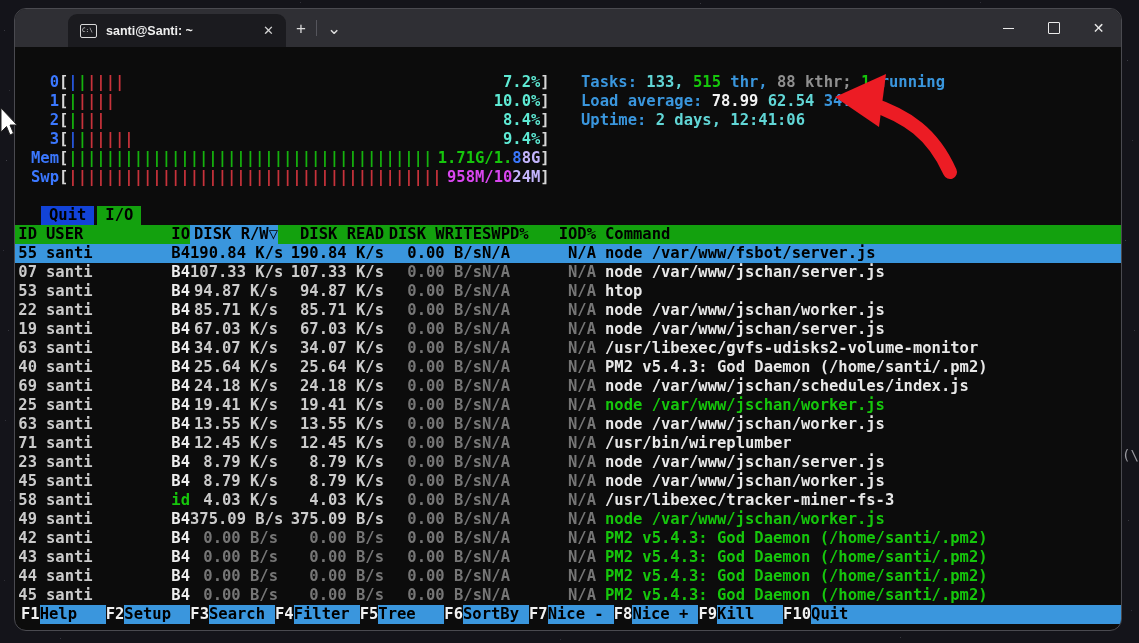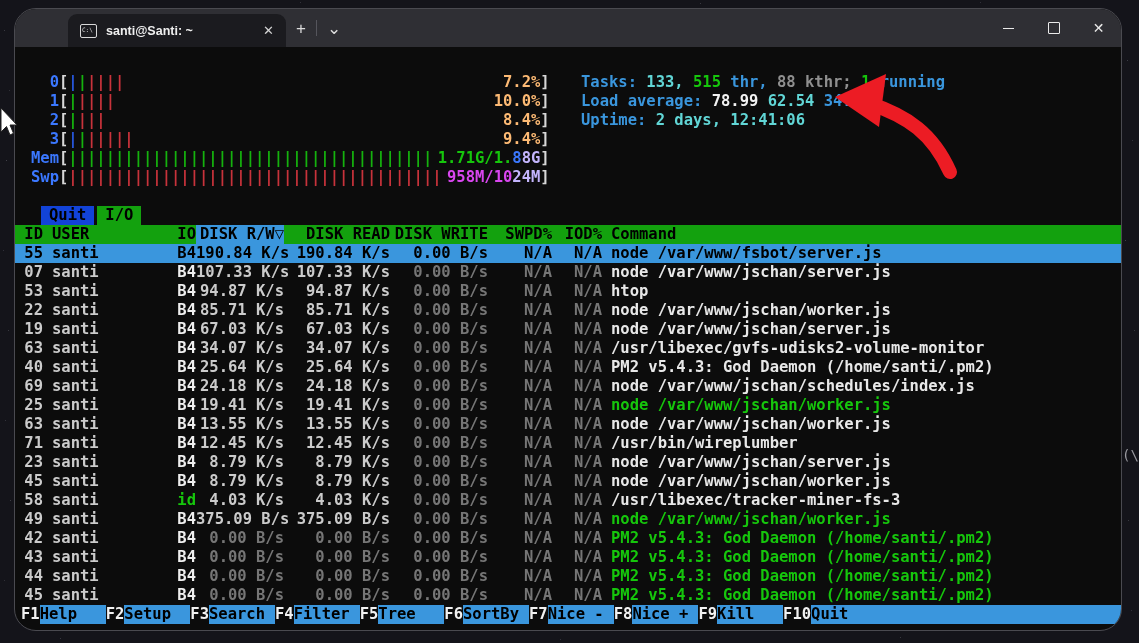--- a/index.html
+++ b/index.html
@@ -10,79 +10,79 @@
   }
   
   .stars{position:absolute;left:0;top:0;width:1px;height:1px;background:transparent;border-radius:50%;
     box-shadow:4px 30px #44444e,9px 90px #3a3a42,6px 160px #50505a,3px 250px #3a3a44,8px 330px #46464e,
     5px 420px #3c3c46,10px 500px #4a4a52,4px 580px #383840,1127px 60px #4a4a54,1132px 140px #3c3c46,
     1125px 240px #50505a,1134px 330px #42424c,1128px 520px #46464e,1131px 610px #3a3a44,300px 2px #3c3c46,
     700px 3px #46464e,980px 2px #3a3a44,60px 638px #42424c,560px 639px #3a3a44,900px 637px #46464e;}
 
   
   #window{position:absolute;left:14px;top:8px;width:1108px;height:623px;box-sizing:border-box;
-    background:#0C0C0C;border:1px solid #4a4a50;border-radius:22px;overflow:hidden;}
+    background:#0C0C0C;border:1px solid #4a4a50;border-radius:12px;overflow:hidden;}
   #titlebar{height:38px;background:#2f2f34;display:flex;align-items:stretch;
     font-family:"Liberation Sans", sans-serif;}
   .tab{margin-left:53px;margin-top:5px;width:196px;background:#1b1b1f;border-radius:9px 9px 0 0;
     display:flex;align-items:center;padding:0 10px 0 12px;gap:9px;}
   .tab-icon{width:15px;height:12px;border:1.5px solid #d8d8d8;border-radius:2px;position:relative;flex:0 0 auto;}
   .tab-icon::after{content:"C:\\";position:absolute;left:1px;top:0px;font-size:6px;line-height:10px;color:#d8d8d8;
     font-family:"DejaVu Sans Mono",monospace;}
   .tab-title{flex:1;font-size:12.5px;font-weight:700;color:#efefef;white-space:nowrap;overflow:hidden;}
   .tab-close{color:#d5d5d5;font-size:13px;line-height:13px;padding:2px;}
   .tbtn{align-self:center;color:#dcdcdc;font-size:17px;padding:0 10px;line-height:17px;}
   .tsep{align-self:center;width:1px;height:16px;background:#55555c;}
   .win-controls{margin-left:auto;display:flex;}
   .win-btn{width:45px;display:flex;align-items:center;justify-content:center;color:#eaeaea;font-size:14px;}
   .min-glyph{width:11px;height:1px;background:#eaeaea;}
   .max-glyph{width:10px;height:10px;border:1px solid #eaeaea;border-radius:1px;}
 
   
   #term{position:relative;padding:7px 0 0 0;font-size:15.5px;line-height:19px;font-weight:600;color:#c9c9c9;}
   .spacer{height:19px;}
-  .ln{height:19px;padding-left:6px;white-space:pre;}
+  .ln{height:19px;white-space:pre;}
   
   .meter-row{display:flex;height:19px;margin-left:6px;}
   .m-label{width:38px;text-align:right;color:#3B78FF;font-weight:700;white-space:pre;}
   .bracket{color:#d7d7d7;}
   .m-body{width:472px;display:flex;overflow:hidden;}
   .m-bars{flex:1 1 auto;min-width:0;overflow:hidden;white-space:nowrap;font-weight:700;}
   .m-text{white-space:pre;font-weight:700;}
   .b-blue{color:#2858e0;} .b-green{color:#15b20e;} .b-red{color:#c8333b;}
   
   #stats{position:absolute;left:566px;top:26px;}
   #stats > div{height:19px;white-space:pre;}
   .s-label{color:#3A96DD;font-weight:700;}
   .s-cyan{color:#61D6D6;font-weight:700;}
   .s-cyanb{color:#61D6D6;font-weight:700;}
   .s-green{color:#16C60C;font-weight:700;}
   .s-dim{color:#8f8f8f;}
   .s-white{color:#F2F2F2;font-weight:700;}
-  .s-pct{color:#fdba74;font-weight:700;}
+  .s-pct{color:#5eead4;font-weight:700;}
   .s-red{color:#d946ef;}
   .s-yellow{color:#c4b5fd;}
   .s-blue{color:#3B78FF;}
   
   #screen-tabs{margin-top:19px;height:19px;padding-left:26px;display:flex;gap:3px;}
   .htab{color:#000;font-weight:700;padding:0 8px;}
   .htab-inactive{background:#1243d8;}
   .htab-active{background:#13A10E;}
   
   .prow{display:flex;}
   .hdr{background:#13A10E;color:#000;font-weight:700;}
   .hcell{color:#000;}
   .sorted{background:#3A96DD;}
   .c-id{width:22px;text-align:right;flex:0 0 auto;}
   .c-user{width:104px;padding-left:9px;flex:0 0 auto;overflow:hidden;}
   .c-io{width:40px;text-align:right;flex:0 0 auto;}
   .c-rw{width:88px;text-align:right;flex:0 0 auto;}
   .c-read{width:106px;text-align:right;flex:0 0 auto;}
   .c-write{width:98px;text-align:right;flex:0 0 auto;}
-  .c-swpd{width:64px;text-align:right;flex:0 0 auto;}
+  .c-swpd{width:64px;text-align:left;flex:0 0 auto;}
   .c-iod{width:50px;text-align:right;flex:0 0 auto;}
   .c-cmd{flex:1 1 auto;padding-left:9px;overflow:hidden;}
   .t-norm{color:#cbcbcb;}
   .t-dim{color:#767676;}
   .t-bright{color:#efefef;font-weight:700;}
   .t-green{color:#16C60C;font-weight:700;}
   .t-cmd{color:#e8e8e8;font-weight:700;}
   .sel{background:#3A96DD;}
   .sel span{color:#000 !important;font-weight:700;}
   

